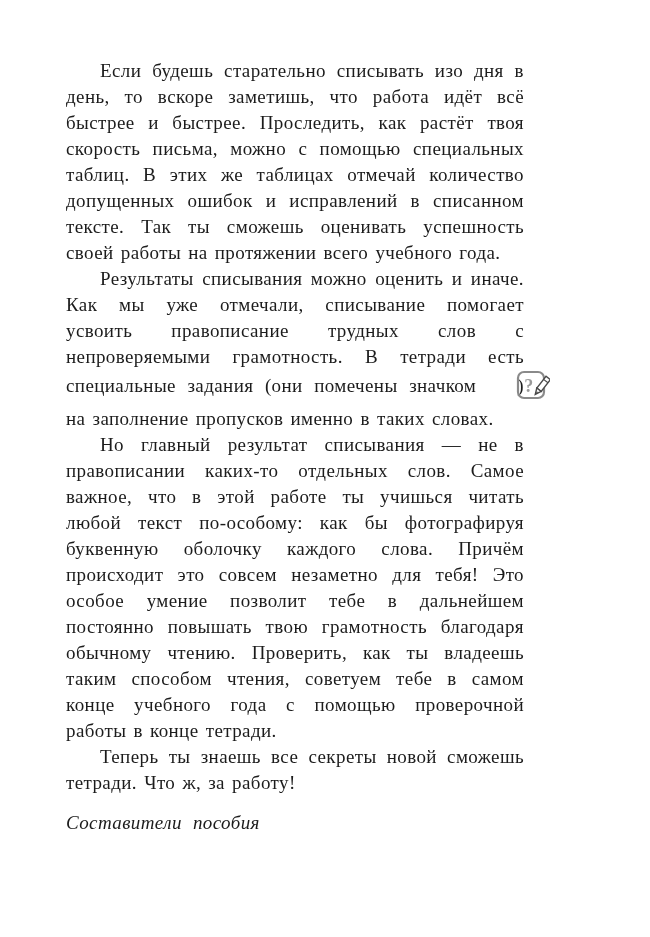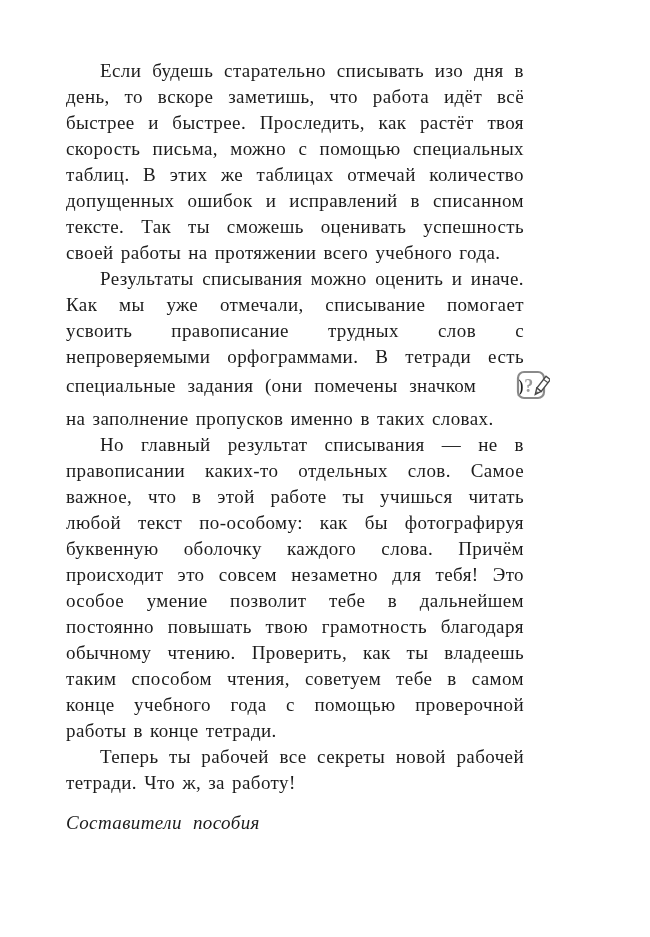--- a/index.html
+++ b/index.html
@@ -53,37 +53,37 @@
 </head>
 <body>
 
 <div class="page">
 
   <p class="para">
     <span>Если будешь старательно списывать изо дня в день, то вскоре заметишь, что работа идёт всё быстрее и быстрее. Проследить, как растёт твоя скорость письма, можно с помощью специальных таблиц. В этих же таблицах отмечай количество допущенных ошибок и исправлений в списанном тексте. Так ты сможешь оценивать успешность своей работы на протяжении всего учебного года.</span>
   </p>
 
   <p class="para">
-    <span>Результаты списывания можно оценить и иначе. Как мы уже отмечали, списывание помогает усвоить правописание трудных слов с непроверяемыми орфограммами. В тетради есть специальные задания (они помечены значком</span><span class="task-icon"><svg width="34" height="36" viewBox="0 0 34 36" xmlns="http://www.w3.org/2000/svg">
+    <span>Результаты списывания можно оценить и иначе. Как мы уже отмечали, списывание помогает усвоить правописание трудных слов с непроверяемыми грамотность. В тетради есть специальные задания (они помечены значком</span><span class="task-icon"><svg width="34" height="36" viewBox="0 0 34 36" xmlns="http://www.w3.org/2000/svg">
         <rect x="2" y="4" width="26" height="26" rx="6" fill="none" stroke="#8a8a8a" stroke-width="2.2"></rect>
         <text x="13" y="23.5" font-size="18" font-family="Liberation Serif, serif" font-weight="bold" fill="#9a9a9a" text-anchor="middle">?</text>
         <g transform="rotate(38 24 20)">
           <rect x="21.5" y="7" width="5.5" height="15" fill="#ffffff" stroke="#4a4a4a" stroke-width="1.4"></rect>
           <line x1="21.5" y1="11" x2="27" y2="11" stroke="#4a4a4a" stroke-width="1.2"></line>
           <path d="M21.5 22 L27 22 L24.25 28 Z" fill="#ffffff" stroke="#4a4a4a" stroke-width="1.4"></path>
           <path d="M23.4 24.5 L25.1 24.5 L24.25 27 Z" fill="#4a4a4a"></path>
         </g>
       </svg></span><span>) на заполнение пропусков именно в таких словах.</span>
   </p>
 
   <p class="para">
     <span>Но главный результат списывания — не в правописании каких-то отдельных слов. Самое важное, что в этой работе ты учишься читать любой текст по-особому: как бы фотографируя буквенную оболочку каждого слова. Причём происходит это совсем незаметно для тебя! Это особое умение позволит тебе в дальнейшем постоянно повышать твою грамотность благодаря обычному чтению. Проверить, как ты владеешь таким способом чтения, советуем тебе в самом конце учебного года с помощью проверочной работы в конце тетради.</span>
   </p>
 
   <p class="para">
-    <span>Теперь ты рабочей все секреты новой рабочей тетради. Что ж, за работу!</span>
+    <span>Теперь ты знаешь все секреты новой сможешь тетради. Что ж, за работу!</span>
   </p>
 
   <p class="signature">
     <span>Составители  пособия</span>
   </p>
 
 </div>
 
 </body></html>

